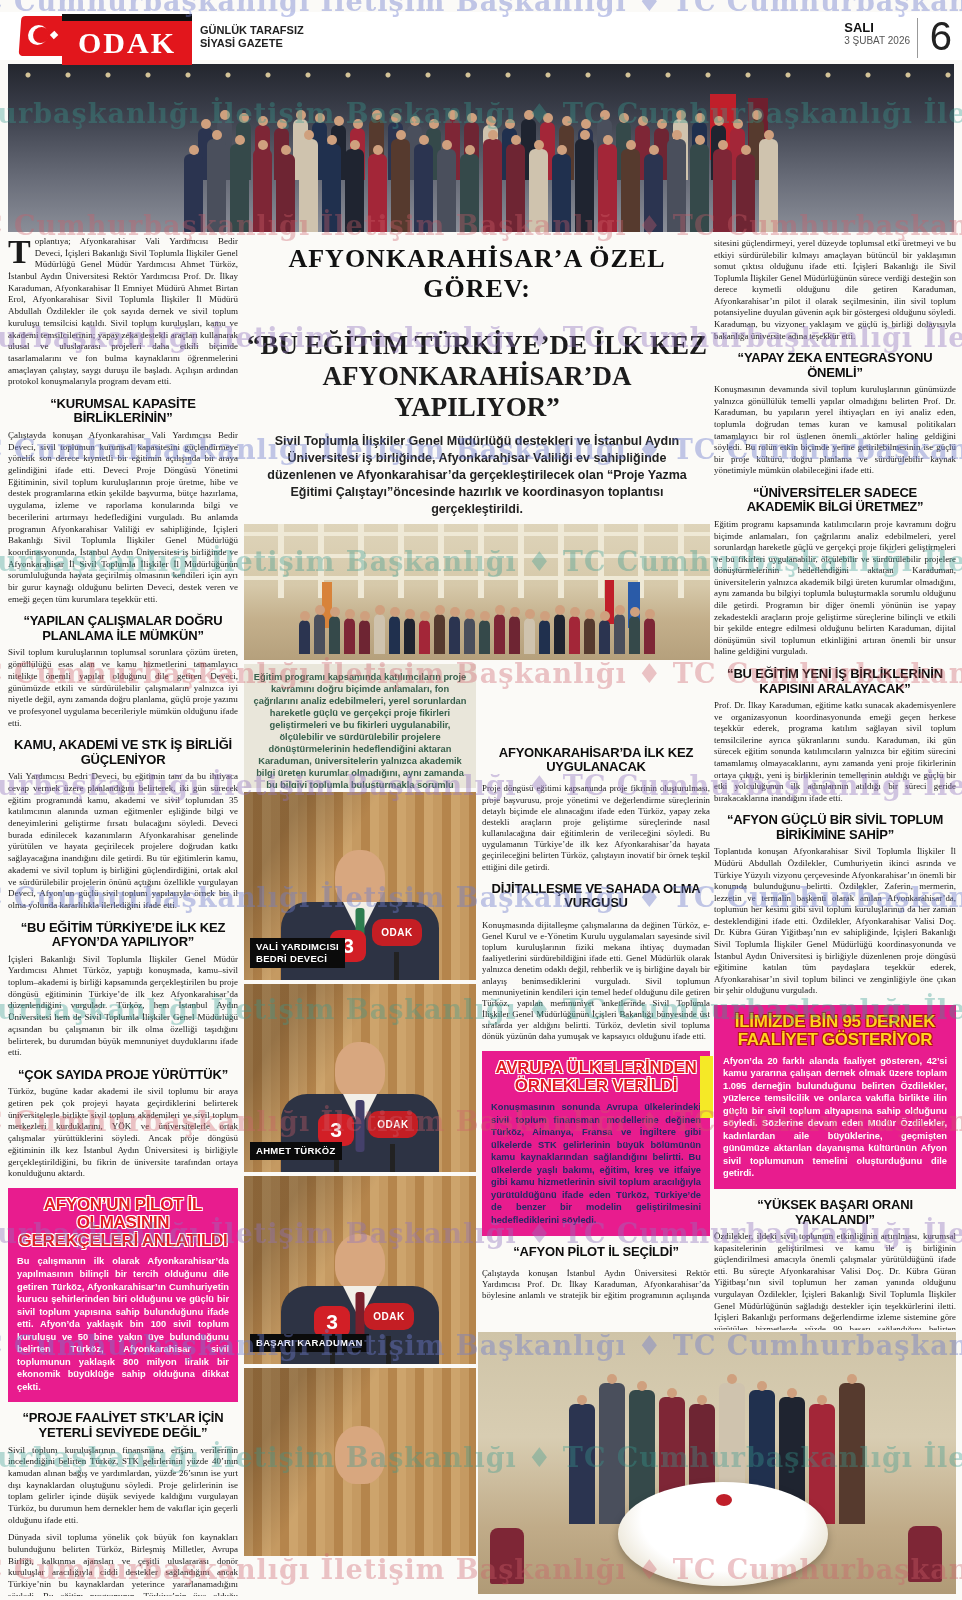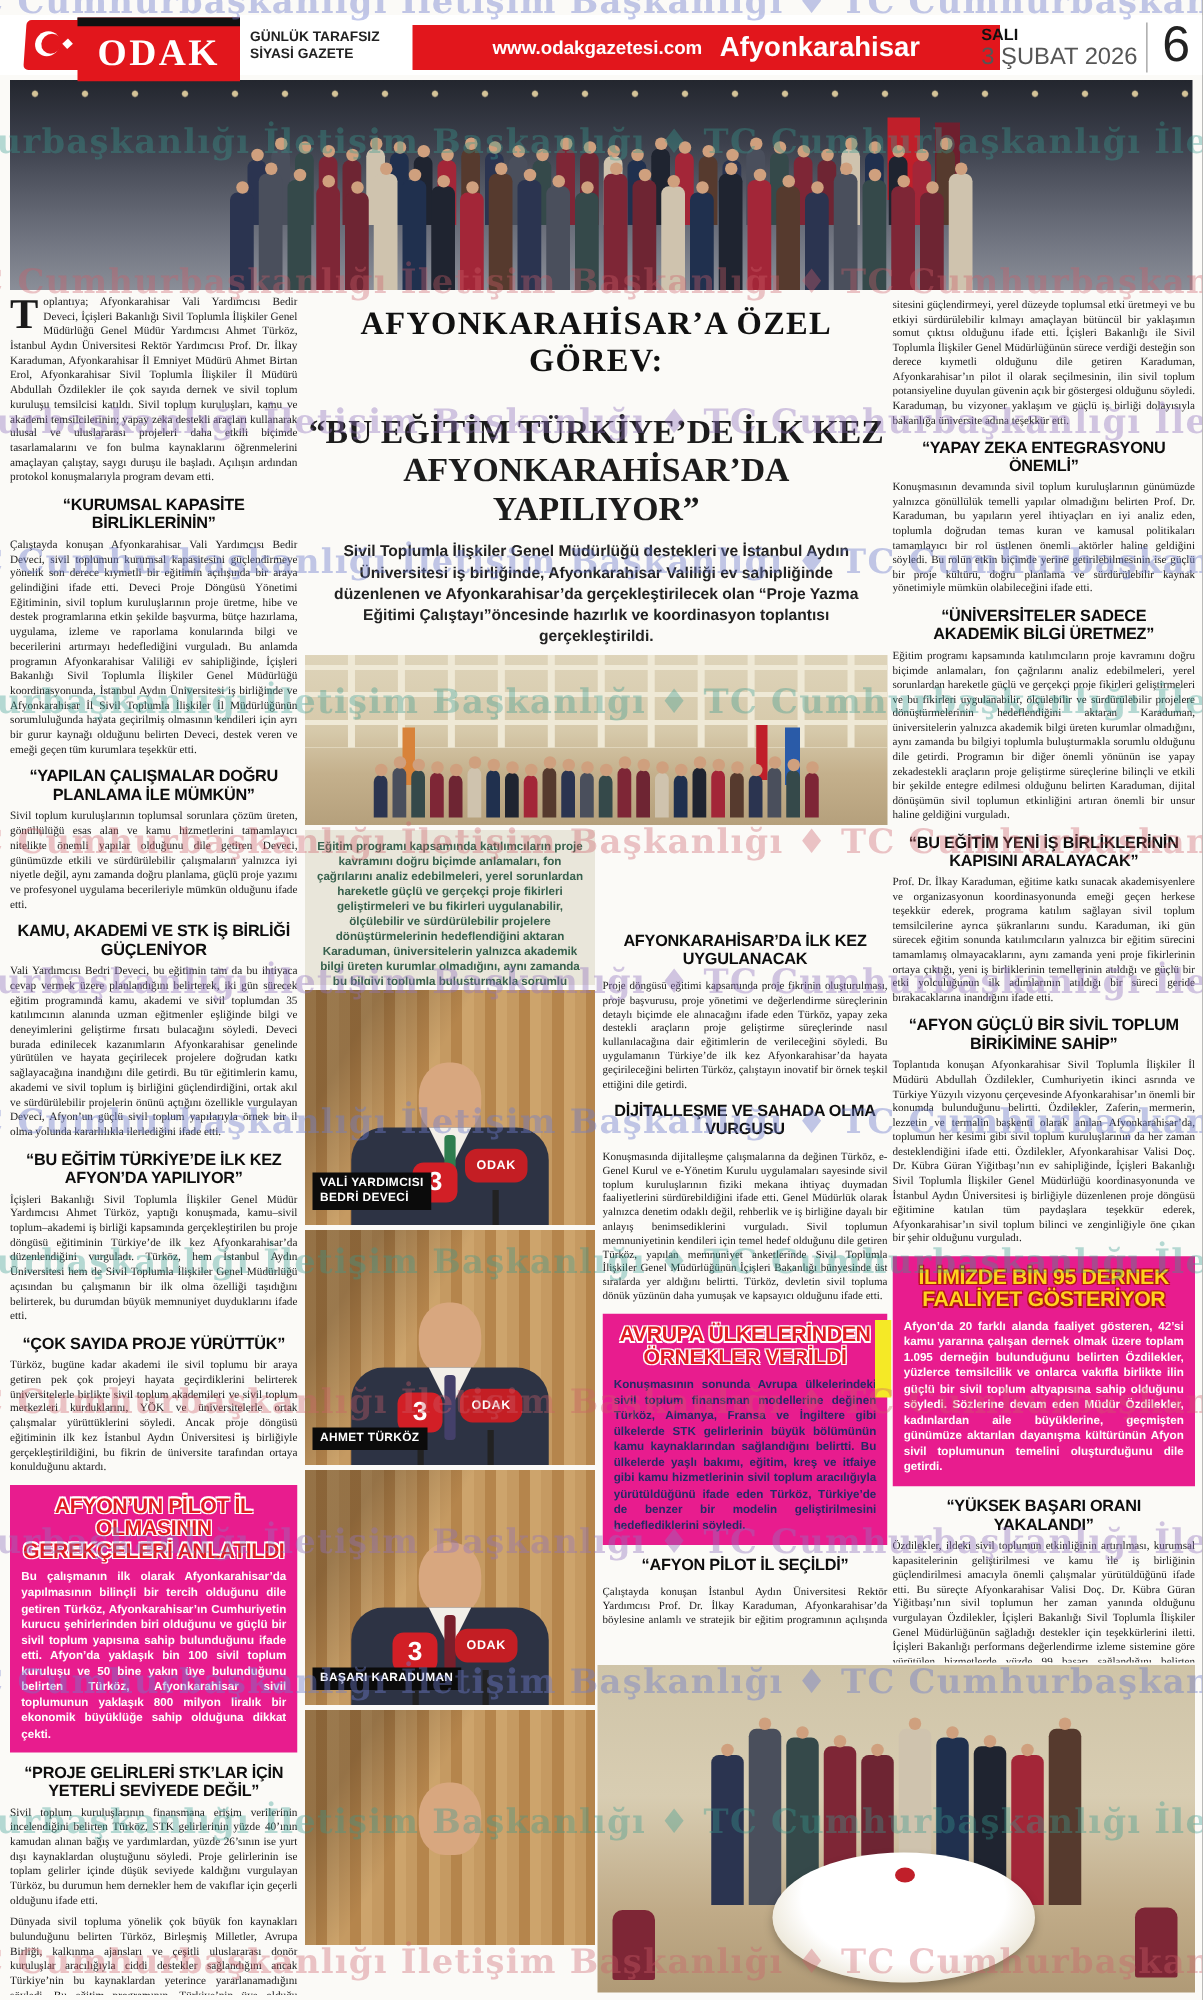--- a/index.html
+++ b/index.html
@@ -21,21 +21,21 @@
   .logo-panel span{font-family:"Liberation Serif",serif;font-weight:bold;font-size:30px;color:#fff;letter-spacing:2px;}
   .tagline{position:absolute;left:200px;top:12px;font-family:"Liberation Sans",sans-serif;
            font-weight:bold;font-size:11px;line-height:1.15;color:#222;}
   .redbar{position:absolute;left:330px;top:8px;width:470px;height:36px;background:#e2161c;
           display:flex;align-items:center;justify-content:center;gap:14px;color:#fff;
           font-family:"Liberation Sans",sans-serif;}
   .redbar .site{font-weight:bold;font-size:15px;}
   .redbar .city{font-weight:bold;font-size:22px;}
   .datebox{position:absolute;right:52px;top:8px;text-align:left;font-family:"Liberation Sans",sans-serif;}
   .datebox .day{font-weight:bold;font-size:13px;color:#111;}
-  .datebox .date{font-size:19px;color:#555;}
+  .datebox .date{font-size:10px;color:#555;}
   .pagesep{position:absolute;right:44px;top:6px;width:1px;height:40px;background:#999;}
   .pagenum{position:absolute;right:10px;top:2px;font-family:"Liberation Sans",sans-serif;
            font-size:40px;font-weight:300;color:#222;}
   
   .photo{position:absolute;overflow:hidden;}
   .photo-top{left:8px;top:64px;width:946px;height:168px;
       background:linear-gradient(#23262e 0%,#3c404c 30%,#6a6e7a 70%,#8a8e98 100%);}
   .lights{position:absolute;left:0;top:4px;width:100%;height:16px;
       background:radial-gradient(circle,#ffe9b0 2px,transparent 3px);background-size:40px 14px;background-repeat:repeat-x;opacity:.8;}
   .banner{position:absolute;}
@@ -121,24 +121,20 @@
       <div class="c1"></div>
         <div class="c2"></div>
         <div class="star"></div>
     </div>
     <div class="logo-panel">
       <span>ODAK</span>
     </div>
     <div class="tagline">
       <div>GÜNLÜK TARAFSIZ</div>
       <div>SİYASİ GAZETE</div>
-    </div>
-    <div class="redbar">
-      <span class="site">www.odakgazetesi.com</span>
-      <span class="city">Afyonkarahisar</span>
     </div>
     <div class="datebox">
       <div class="day">SALI</div>
       <div class="date">3 ŞUBAT 2026</div>
     </div>
     <div class="pagesep"></div>
     <div class="pagenum">6</div>
   </div>
 
   <div class="photo photo-top">
@@ -216,21 +212,21 @@
     <div class="sec-h">KAMU, AKADEMİ VE STK İŞ BİRLİĞİ GÜÇLENİYOR</div>
     <p>Vali Yardımcısı Bedri Deveci, bu eğitimin tam da bu ihtiyaca cevap vermek üzere planlandığını belirterek, iki gün sürecek eğitim programında kamu, akademi ve sivil toplumdan 35 katılımcının alanında uzman eğitmenler eşliğinde bilgi ve deneyimlerini geliştirme fırsatı bulacağını söyledi. Deveci burada edinilecek kazanımların Afyonkarahisar genelinde yürütülen ve hayata geçirilecek projelere doğrudan katkı sağlayacağına inandığını dile getirdi. Bu tür eğitimlerin kamu, akademi ve sivil toplum iş birliğini güçlendirdiğini, ortak akıl ve sürdürülebilir projelerin önünü açtığını özellikle vurgulayan Deveci, Afyon’un güçlü sivil toplum yapılarıyla örnek bir il olma yolunda kararlılıkla ilerlediğini ifade etti.</p>
     <div class="sec-h">“BU EĞİTİM TÜRKİYE’DE İLK KEZ AFYON’DA YAPILIYOR”</div>
     <p>İçişleri Bakanlığı Sivil Toplumla İlişkiler Genel Müdür Yardımcısı Ahmet Türköz, yaptığı konuşmada, kamu–sivil toplum–akademi iş birliği kapsamında gerçekleştirilen bu proje döngüsü eğitiminin Türkiye’de ilk kez Afyonkarahisar’da düzenlendiğini vurguladı. Türköz, hem İstanbul Aydın Üniversitesi hem de Sivil Toplumla İlişkiler Genel Müdürlüğü açısından bu çalışmanın bir ilk olma özelliği taşıdığını belirterek, bu durumdan büyük memnuniyet duyduklarını ifade etti.</p>
     <div class="sec-h">“ÇOK SAYIDA PROJE YÜRÜTTÜK”</div>
     <p>Türköz, bugüne kadar akademi ile sivil toplumu bir araya getiren pek çok projeyi hayata geçirdiklerini belirterek üniversitelerle birlikte sivil toplum akademileri ve sivil toplum merkezleri kurduklarını, YÖK ve üniversitelerle ortak çalışmalar yürüttüklerini söyledi. Ancak proje döngüsü eğitiminin ilk kez İstanbul Aydın Üniversitesi iş birliğiyle gerçekleştirildiğini, bu fikrin de üniversite tarafından ortaya konulduğunu aktardı.</p>
     <div class="pinkbox">
       <div class="ph ph-redoutline">AFYON’UN PİLOT İL OLMASININ GEREKÇELERİ ANLATILDI</div>
       <p class="pb">Bu çalışmanın ilk olarak Afyonkarahisar’da yapılmasının bilinçli bir tercih olduğunu dile getiren Türköz, Afyonkarahisar’ın Cumhuriyetin kurucu şehirlerinden biri olduğunu ve güçlü bir sivil toplum yapısına sahip bulunduğunu ifade etti. Afyon’da yaklaşık bin 100 sivil toplum kuruluşu ve 50 bine yakın üye bulunduğunu belirten Türköz, Afyonkarahisar sivil toplumunun yaklaşık 800 milyon liralık bir ekonomik büyüklüğe sahip olduğuna dikkat çekti.</p>
     </div>
-    <div class="sec-h">“PROJE GELİRLERİ STK’LAR İÇİN YETERLİ SEVİYEDE DEĞİL”</div>
+    <div class="sec-h">“PROJE FAALİYET STK’LAR İÇİN YETERLİ SEVİYEDE DEĞİL”</div>
     <p>Sivil toplum kuruluşlarının finansmana erişim verilerinin incelendiğini belirten Türköz, STK gelirlerinin yüzde 40’ının kamudan alınan bağış ve yardımlardan, yüzde 26’sının ise yurt dışı kaynaklardan oluştuğunu söyledi. Proje gelirlerinin ise toplam gelirler içinde düşük seviyede kaldığını vurgulayan Türköz, bu durumun hem dernekler hem de vakıflar için geçerli olduğunu ifade etti.</p>
     <p>Dünyada sivil topluma yönelik çok büyük fon kaynakları bulunduğunu belirten Türköz, Birleşmiş Milletler, Avrupa Birliği, kalkınma ajansları ve çeşitli uluslararası donör kuruluşlar aracılığıyla ciddi destekler sağlandığını ancak Türkiye’nin bu kaynaklardan yeterince yararlanamadığını söyledi. Bu eğitim programının, Türkiye’nin üye olduğu uluslararası kuruluşlara aktarılan kaynakların yeniden ülkeye kazandırılması açısından büyük önem taşıdığını ifade etti.</p>
 
   </div>
 
   <div class="center">
     <div class="kicker">AFYONKARAHİSAR’A ÖZEL GÖREV:</div>
     <div class="subline">“BU EĞİTİM TÜRKİYE’DE İLK KEZ AFYONKARAHİSAR’DA YAPILIYOR”</div>
     <div class="deck">Sivil Toplumla İlişkiler Genel Müdürlüğü destekleri ve İstanbul Aydın Üniversitesi iş birliğinde, Afyonkarahisar Valiliği ev sahipliğinde düzenlenen ve Afyonkarahisar’da gerçekleştirilecek olan “Proje Yazma Eğitimi Çalıştayı”öncesinde hazırlık ve koordinasyon toplantısı gerçekleştirildi.</div>
 

